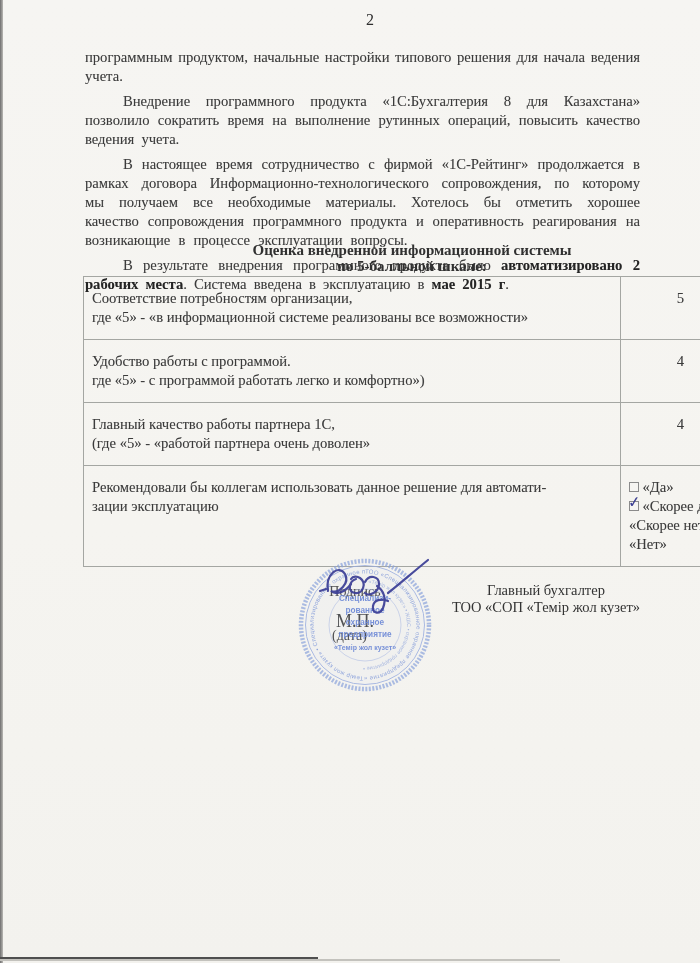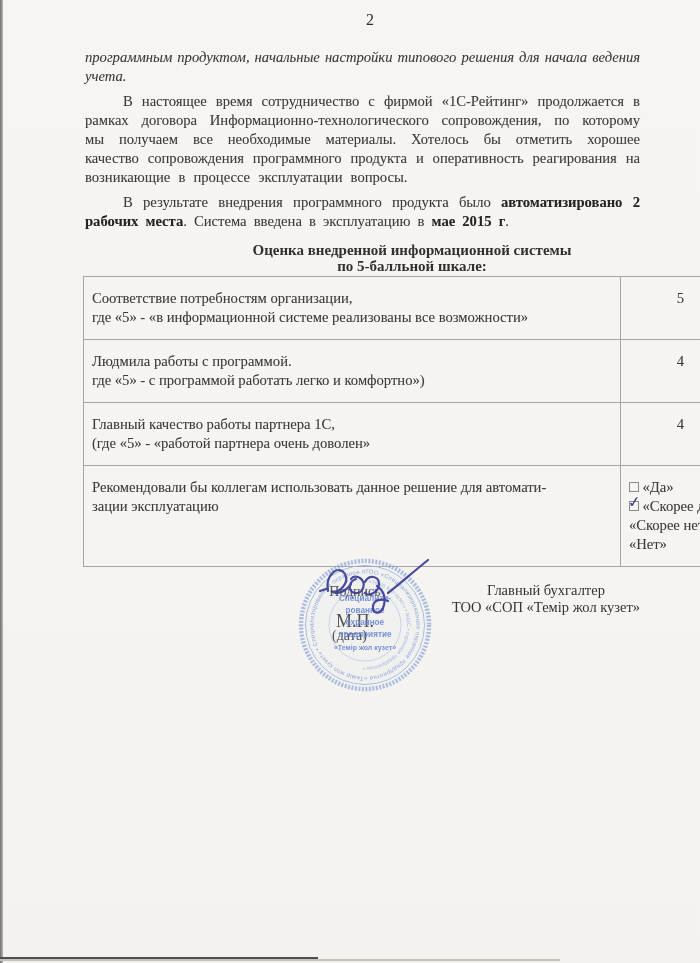--- a/index.html
+++ b/index.html
@@ -14,21 +14,21 @@
   .edge-bottom{position:absolute;left:0;top:957px;width:318px;height:3px;background:#4f4f4f;}
   .edge-bottom2{position:absolute;left:0;top:959px;width:560px;height:2px;background:#c3c2bd;}
 
   .pagenum{position:absolute;left:355px;top:11px;width:30px;text-align:center;
     font-size:16px;color:#2e2e2e;}
 
   .bodytext{position:absolute;left:85px;top:48px;width:555px;
     font-size:14.6px;line-height:19px;text-align:justify;
     text-shadow:0.2px 0.2px 0.5px rgba(80,80,80,.3);}
   .bodytext p{margin:0 0 6px 0;text-indent:38px;}
-  .bodytext p.noindent{text-indent:0;font-style:italic;}
+  .bodytext p.noindent{text-indent:0;}
   .ws1{word-spacing:1px;} .ws3{word-spacing:3.5px;} .ws4{word-spacing:4.5px;}
   b{color:#242424;}
 
   .rating{position:absolute;left:83px;top:242px;width:658px;}
   .rating-title{text-align:center;font-weight:bold;font-size:15px;line-height:16px;color:#303030;}
   table.rating-table{border-collapse:collapse;width:100%;margin-top:2px;
     text-shadow:0.2px 0.2px 0.5px rgba(80,80,80,.3);}
   table.rating-table td{border:1px solid #a4a6a2;padding:12px 8px;vertical-align:top;
     font-size:14.6px;line-height:19px;color:#3b3b3b;}
   td.score-cell{width:100px;text-align:center;}
@@ -62,40 +62,41 @@
 <div class="page">
 
   <div class="edge-left"></div>
   <div class="edge-bottom"></div>
   <div class="edge-bottom2"></div>
 
   <div class="pagenum">2</div>
 
   <div class="bodytext">
     <p class="noindent ws1">программным продуктом,  начальные настройки типового решения для начала ведения учета.</p>
+    <p class="ws3">Внедрение программного продукта «1С:Бухгалтерия 8 для Казахстана» позволило сократить время на выполнение рутинных операций, повысить качество ведения учета.</p>
     <p class="ws4">В настоящее время сотрудничество с фирмой «1С-Рейтинг» продолжается в рамках договора Информационно-технологического сопровождения, по которому мы получаем все необходимые материалы. Хотелось бы отметить хорошее качество сопровождения программного продукта и оперативность реагирования на возникающие в процессе эксплуатации вопросы.</p>
     <p class="ws3"><span>В результате внедрения программного продукта было </span><b>автоматизировано 2 рабочих места</b><span>. Система введена в эксплуатацию в </span><b>мае 2015 г</b><span>.</span></p>
   </div>
 
   <div class="rating">
     <div class="rating-title">Оценка внедренной информационной системы</div>
     <div class="rating-title">по 5-балльной шкале:</div>
 
     <table class="rating-table">
       <tbody>
           <tr>
         <td>
           <span class="q-line">Соответствие потребностям организации,</span>
           <span class="q-line">где «5» - «в информационной системе реализованы все возможности»</span>
         </td>
         <td class="score-cell">5</td>
       </tr>
       <tr>
         <td>
-          <span class="q-line">Людмила работы с программой.</span>
+          <span class="q-line">Удобство работы с программой.</span>
           <span class="q-line">где «5» - с программой работать легко и комфортно»)</span>
         </td>
         <td class="score-cell">4</td>
       </tr>
       <tr>
         <td>
           <span class="q-line">Главный качество работы партнера 1С,</span>
           <span class="q-line">(где «5» - «работой партнера очень доволен»</span>
         </td>
         <td class="score-cell">4</td>

